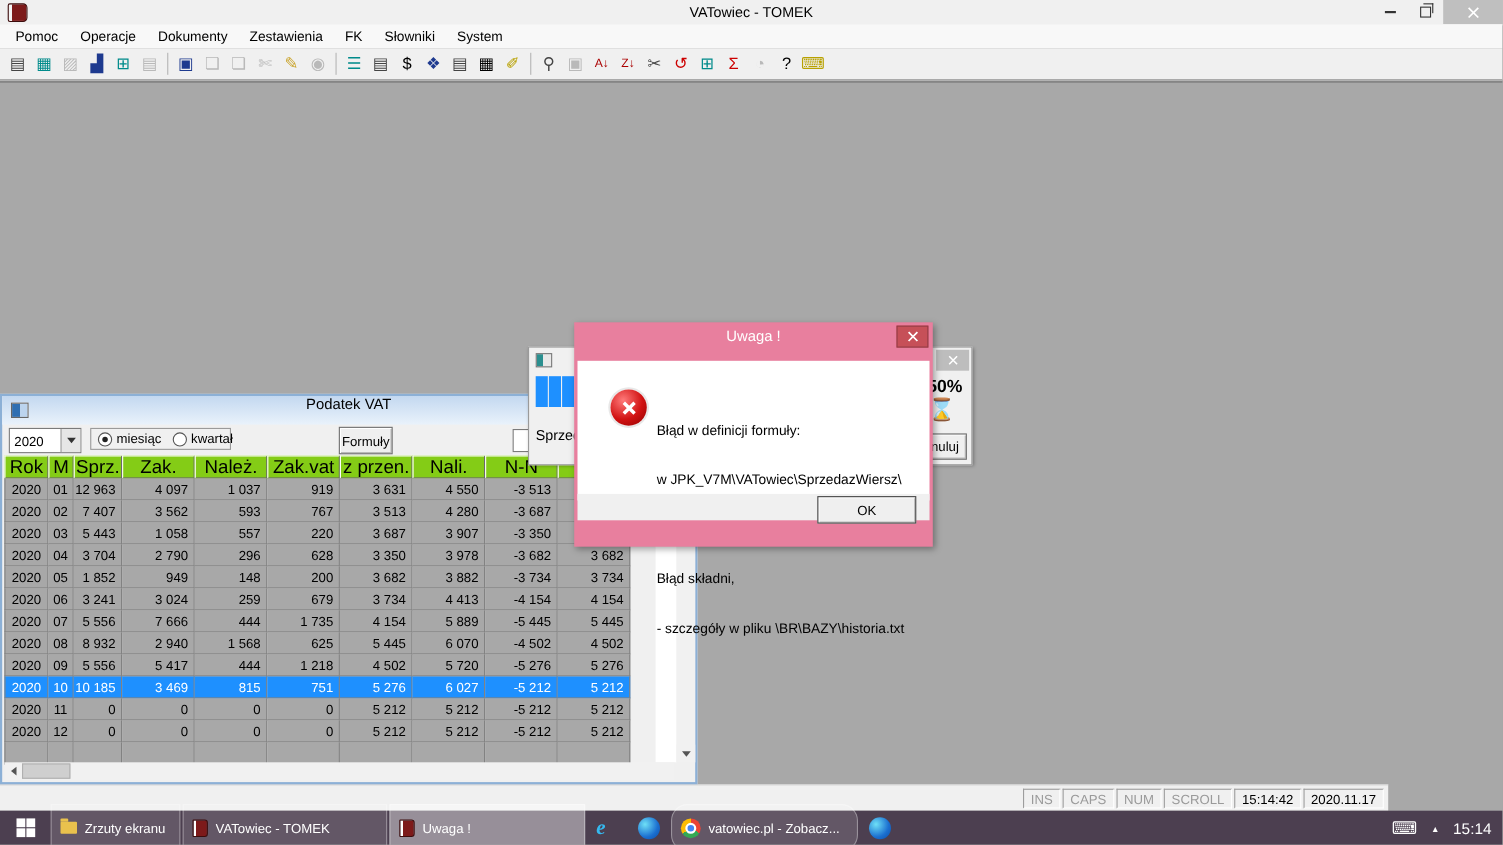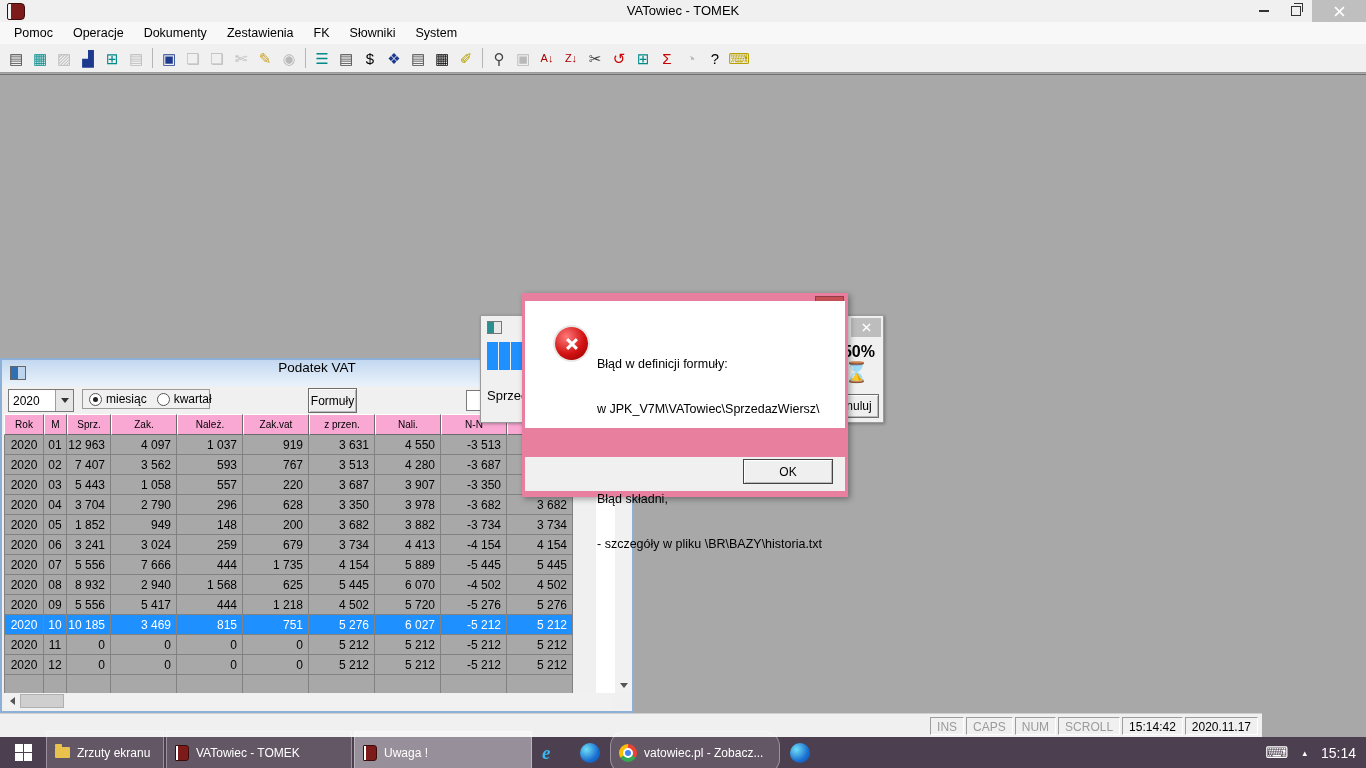--- a/index.html
+++ b/index.html
@@ -37,22 +37,22 @@
   .tri-left{width:0;height:0;border-top:4px solid transparent;border-bottom:4px solid transparent;border-right:5px solid #555}
   .groupbox{left:80px;top:3px;width:128px;height:20px;border:1px solid #9a9a9a;display:flex;align-items:center;gap:10px;padding-left:6px;box-sizing:border-box;background:#f0f0f0}
   .radio{display:flex;align-items:center;gap:4px}
   .rdot{width:11px;height:11px;border-radius:50%;border:1px solid #555;background:#fff;position:relative}
   .rdot.sel:after{content:"";position:absolute;left:3px;top:3px;width:5px;height:5px;border-radius:50%;background:#222}
   .btn3d{background:#efefef;border:1px solid #6e6e6e;box-shadow:inset 1px 1px 0 #fff, inset -1px -1px 0 #b9b9b9;
          display:flex;align-items:center;justify-content:center;font-size:12px}
   .formuly{left:306px;top:2px;width:47px;height:23px}
   .mini-field{left:464px;top:4px;width:50px;height:19px;background:#fff;border:1px solid #7a7a7a}
   .grid-header{left:2px;top:54px;display:flex}
-  .hcell{height:21px;background:#f9a8d4;border:1px solid;border-color:#fff #6a6a6a #6a6a6a #fff;box-sizing:border-box;
-         display:flex;align-items:center;justify-content:center;font-size:10px}
+  .hcell{height:21px;background:#84cc16;border:1px solid;border-color:#fff #6a6a6a #6a6a6a #fff;box-sizing:border-box;
+         display:flex;align-items:center;justify-content:center;font-size:17px}
   .grid-body{left:2px;top:75px}
   .trow{display:flex}
   .tcell{height:20px;background:var(--grid-cell-bg,#a8a8a8);border-right:1px solid #828282;border-bottom:1px solid #828282;
          box-sizing:border-box;text-align:right;padding:3px 5px 0 0;font-size:12px}
   .trow .tcell:first-child{border-left:1px solid #828282}
   .trow.sel .tcell{background:var(--selected-row,#1e90ff);color:#fff}
   .c0{width:40px;text-align:center;padding-right:0}.c1{width:23px;text-align:center;padding-right:0}
   .c2{width:44px}.c3,.c4,.c5,.c6,.c7,.c8,.c9{width:66px}
   .white-strip{left:594px;top:54px;width:19px;bottom:18px;background:#fff}
   .vscroll{right:0px;top:54px;width:17px;bottom:18px;background:#f1f1f1}
@@ -68,26 +68,26 @@
   .blocks{left:6px;top:26px;height:28px;display:flex;gap:1px}
   .block{width:11px;height:28px;background:var(--progress-blue,#1e90ff)}
   .percent{right:8px;top:27px;font-size:16px;font-weight:bold}
   .prog-label{left:6px;top:72px;font-size:13px}
   .hourglass{left:363px;top:44px;font-size:20px;color:#0a7b7b}
   .cancel-btn{left:350px;top:78px;width:46px;height:22px}
   
   .dialog{left:522px;top:293px;width:326px;height:204px;background:var(--dialog-pink,#e87f9e);z-index:3;box-shadow:2px 2px 6px rgba(0,0,0,.35)}
   .dlg-title{left:0;top:0;right:0;height:24px;display:flex;align-items:center;justify-content:center;color:#fff;font-size:13.5px}
   .dlg-x{right:4px;top:3px;width:27px;height:18px;background:var(--dialog-close-button,#c65058);border:1px solid #943c46;display:flex;align-items:center;justify-content:center}
-  .dlg-body{left:3px;top:8px;width:320px;height:127px;background:#fff}
+  .dlg-body{left:3px;top:35px;width:320px;height:127px;background:#fff}
   .err-icon{position:absolute;left:30px;top:26px;width:33px;height:33px;border-radius:50%;
             background:radial-gradient(circle at 35% 30%,#ff7a7a,#d11212 55%,#8f0000);
             box-shadow:0 0 0 2px #e8e8e8;display:flex;align-items:center;justify-content:center}
   .dlg-lines{position:absolute;left:72px;top:26px;font-size:12.5px;line-height:15px;white-space:pre}
-  .dlg-footer{left:3px;top:164px;width:320px;height:34px;background:#f0f0f0}
+  .dlg-footer{left:3px;top:156px;width:320px;height:24px;background:#f0f0f0}
   .ok-btn{position:absolute;right:12px;top:2px;width:88px;height:23px;border:1px solid #444}
   
   .statusbar{left:0;top:713px;width:1262px;height:24px;background:#f0f0f0;border-top:1px solid #cfcfcf;
              display:flex;align-items:center;justify-content:flex-end;gap:2px;padding-right:4px;box-sizing:border-box}
   .sseg{height:18px;border:1px solid;border-color:#9d9d9d #fff #fff #9d9d9d;padding:2px 6px 0;box-sizing:border-box;font-size:12px}
   .sseg.dim{color:#9a9a9a}
   
   .taskbar{left:0;top:737px;width:1366px;height:31px;background:var(--taskbar-bg,#4c3f50);display:flex;align-items:center;color:#fff}
   .startbtn{width:46px;height:31px;display:flex;align-items:center;justify-content:center}
   .winlogo{width:17px;height:17px;display:grid;grid-template-columns:8px 8px;grid-template-rows:8px 8px;gap:1px}

